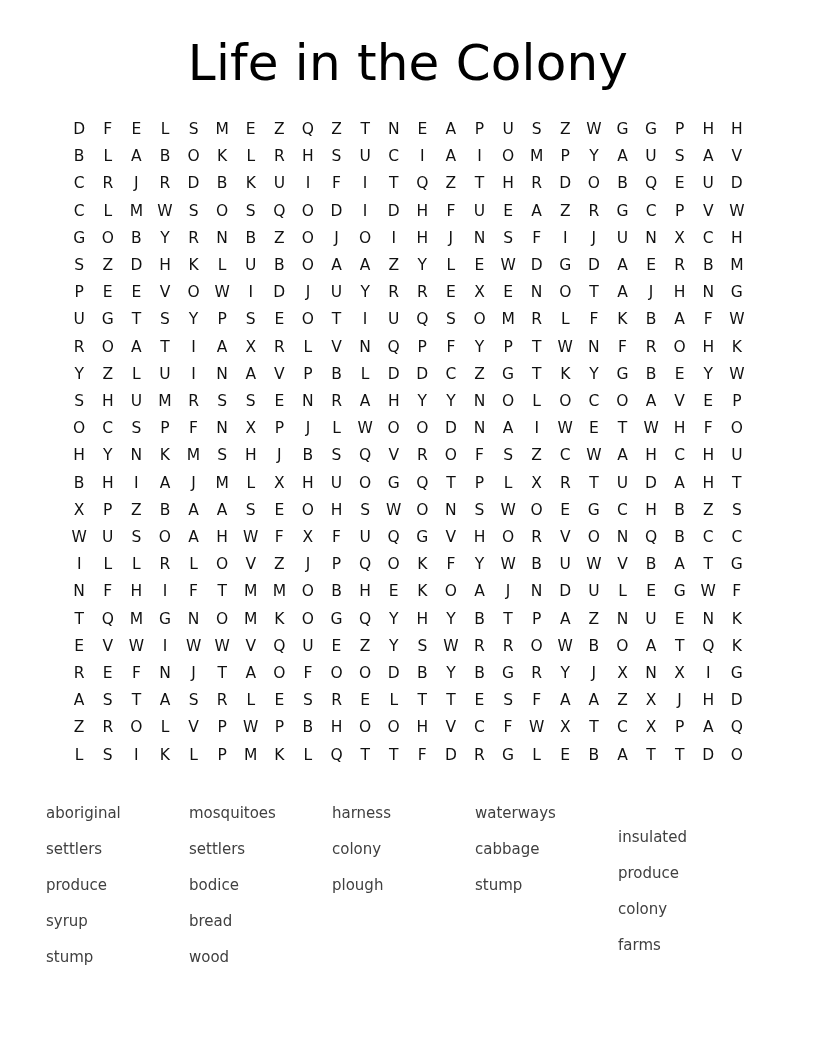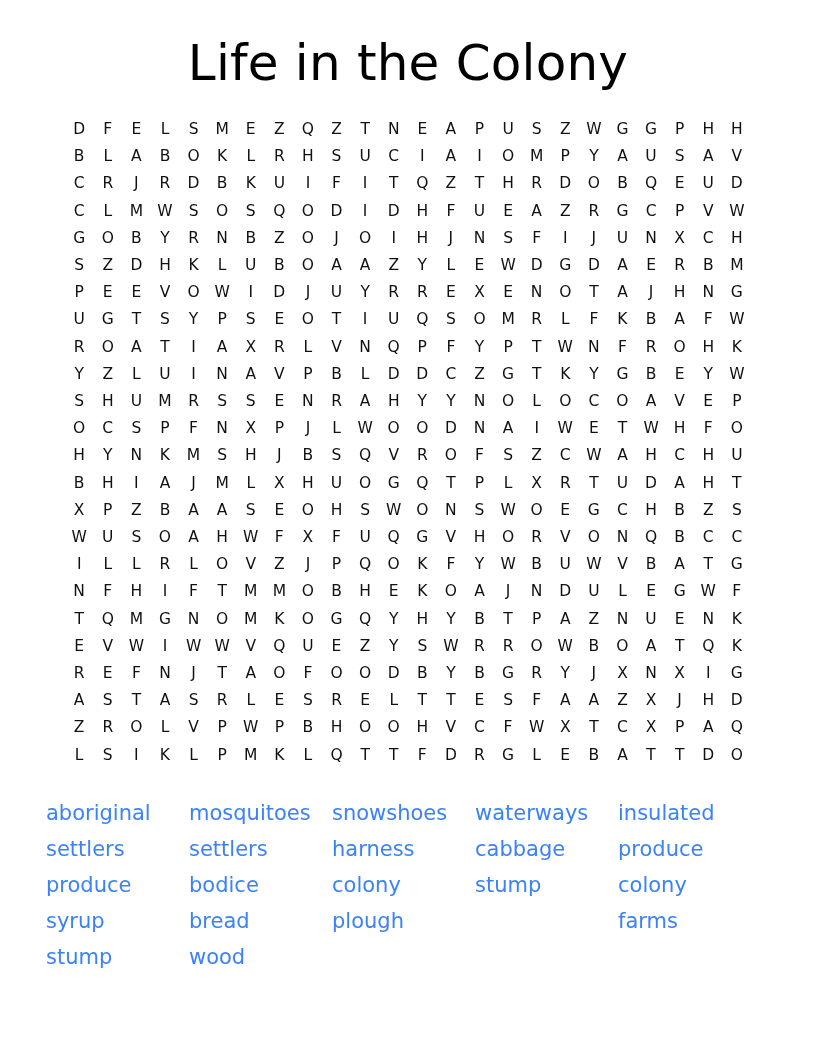--- a/index.html
+++ b/index.html
@@ -59,28 +59,28 @@
     display: flex;
     flex-direction: row;
     align-items: flex-start;
   }
   .word-col {
     display: flex;
     flex-direction: column;
     width: 143px;
     flex: 0 0 143px;
   }
-  .word-col:last-child { flex: 1 1 auto; }
+  .word-col:last-child { flex: 1 1 auto; margin-top: 24px; }
   .word-item {
-    font-size: 21px;
+    font-size: 15px;
     line-height: 36px;
     font-weight: 400;
     white-space: nowrap;
     font-family: "DejaVu Sans", sans-serif;
-    color: #3b82f6;
+    color: #404040;
   }
 </style>
 </head>
 <body>
 
 <div class="page">
 
   <h1 class="puzzle-title">Life in the Colony</h1>
 
   <div class="grid-wrap">
@@ -723,21 +723,20 @@
         <div class="word-item">stump</div>
       </div>
       <div class="word-col">
         <div class="word-item">mosquitoes</div>
         <div class="word-item">settlers</div>
         <div class="word-item">bodice</div>
         <div class="word-item">bread</div>
         <div class="word-item">wood</div>
       </div>
       <div class="word-col">
-        <div class="word-item">snowshoes</div>
         <div class="word-item">harness</div>
         <div class="word-item">colony</div>
         <div class="word-item">plough</div>
       </div>
       <div class="word-col">
         <div class="word-item">waterways</div>
         <div class="word-item">cabbage</div>
         <div class="word-item">stump</div>
       </div>
       <div class="word-col">

